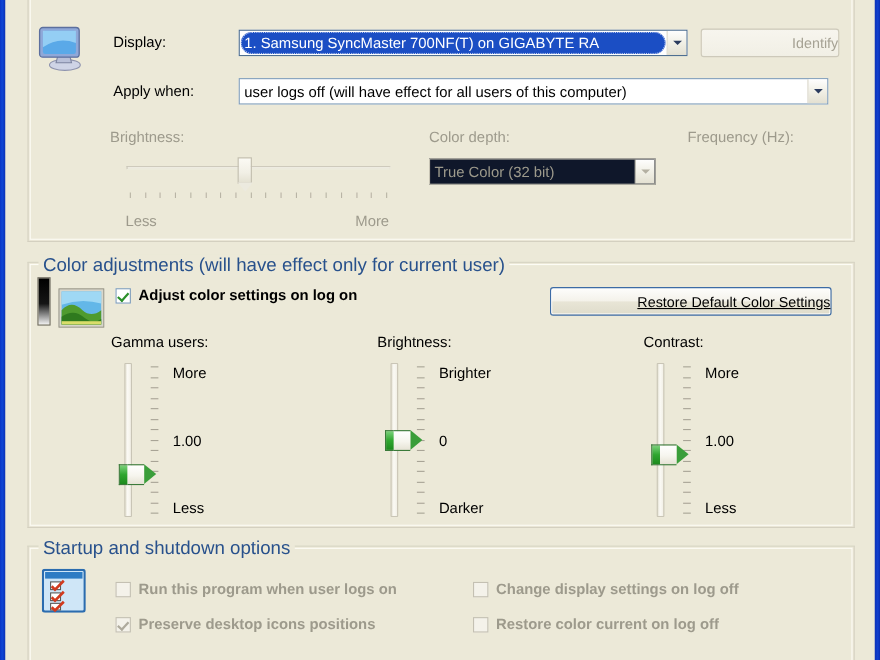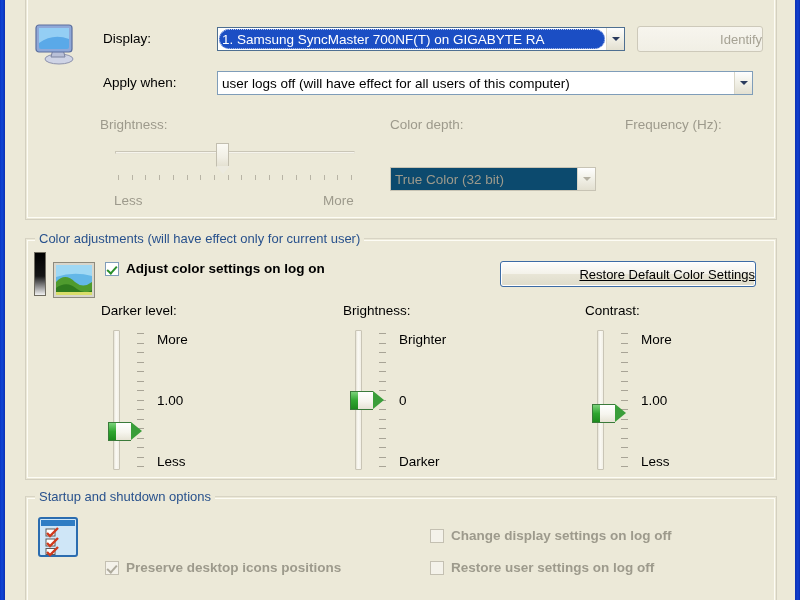--- a/index.html
+++ b/index.html
@@ -55,21 +55,21 @@
     border: 1px solid #fdfcf5;
     pointer-events: none;
   }
   .group-title {
     position: absolute;
     top: -8px;
     left: 9px;
     padding: 0 4px;
     background: #ece9d8;
     color: #28518c;
-    font-size: 13px;
+    font-size: 17px;
     white-space: nowrap;
     z-index: 2;
   }
 
   
   .lbl {
     position: absolute;
     white-space: nowrap;
     font-size: 13.5px;
     color: #000;
@@ -110,22 +110,21 @@
     background: linear-gradient(to bottom, #fefefe 0%, #f2f1e8 45%, #e3e0d1 100%);
     border-left: 1px solid #d9d6c8;
     display: flex;
     align-items: center;
     justify-content: center;
     color: #2a3b5e;
     font-size: 9px;
   }
   .combo.disabled {
     border-color: #c7c3b4;
-    background: #0c4a6e;
-    margin-top: 23px;
+    background: #0f172a;
   }
   .combo.disabled .combo-text { color: #9d9a8c; }
   .combo.disabled .combo-btn { color: #b4b0a2; }
 
   .arrow-dn {
     width: 0; height: 0;
     border-left: 4px solid transparent;
     border-right: 4px solid transparent;
     border-top: 4px solid currentColor;
   }
@@ -376,21 +375,21 @@
 
     <div class="cb-row" style="left:100px; top:261px;">
       <span class="cb checked"></span>
       <span class="cb-label">Adjust color settings on log on</span>
     </div>
 
     <div class="btn primary" style="left:495px; top:261px; width:256px;text-decoration:underline;">
       <span>Restore Default Color Settings</span>
     </div>
 
-    <span class="lbl" style="left:96px; top:303px;">Darker level:</span>
+    <span class="lbl" style="left:96px; top:303px;">Gamma users:</span>
 
     <div class="vslider" style="left:108px; top:330px;">
       <div class="vtrack" style="height:140px;"></div>
       <div class="vticks" style="left:24px; top:3px; height:134px;">
         <i></i>
           <i></i>
           <i></i>
           <i></i>
           <i></i>
           <i></i>
@@ -486,30 +485,34 @@
       <g>
         <rect x="8" y="12" width="9" height="7" fill="#ffffff" stroke="#5a5a5a"></rect>
         <rect x="8" y="22" width="9" height="7" fill="#ffffff" stroke="#5a5a5a"></rect>
         <rect x="8" y="31.5" width="9" height="6" fill="#ffffff" stroke="#5a5a5a"></rect>
         <path d="M9 16 l3 3 l8 -8" fill="none" stroke="#d03a1e" stroke-width="2.4"></path>
         <path d="M9 26 l3 3 l8 -8" fill="none" stroke="#d03a1e" stroke-width="2.4"></path>
         <path d="M9 35 l3 3 l8 -8" fill="none" stroke="#d03a1e" stroke-width="2.4"></path>
       </g>
     </svg>
 
+    <div class="cb-row" style="left:100px; top:528px;">
+      <span class="cb disabled"></span>
+      <span class="cb-label dim">Run this program when user logs on</span>
+    </div>
 
     <div class="cb-row" style="left:100px; top:560px;">
       <span class="cb disabled checked"></span>
       <span class="cb-label dim">Preserve desktop icons positions</span>
     </div>
 
     <div class="cb-row" style="left:425px; top:528px;">
       <span class="cb disabled"></span>
       <span class="cb-label dim">Change display settings on log off</span>
     </div>
 
     <div class="cb-row" style="left:425px; top:560px;">
       <span class="cb disabled"></span>
-      <span class="cb-label dim">Restore user settings on log off</span>
+      <span class="cb-label dim">Restore color current on log off</span>
     </div>
 
   </div>
 </div>
 
 </body></html>

